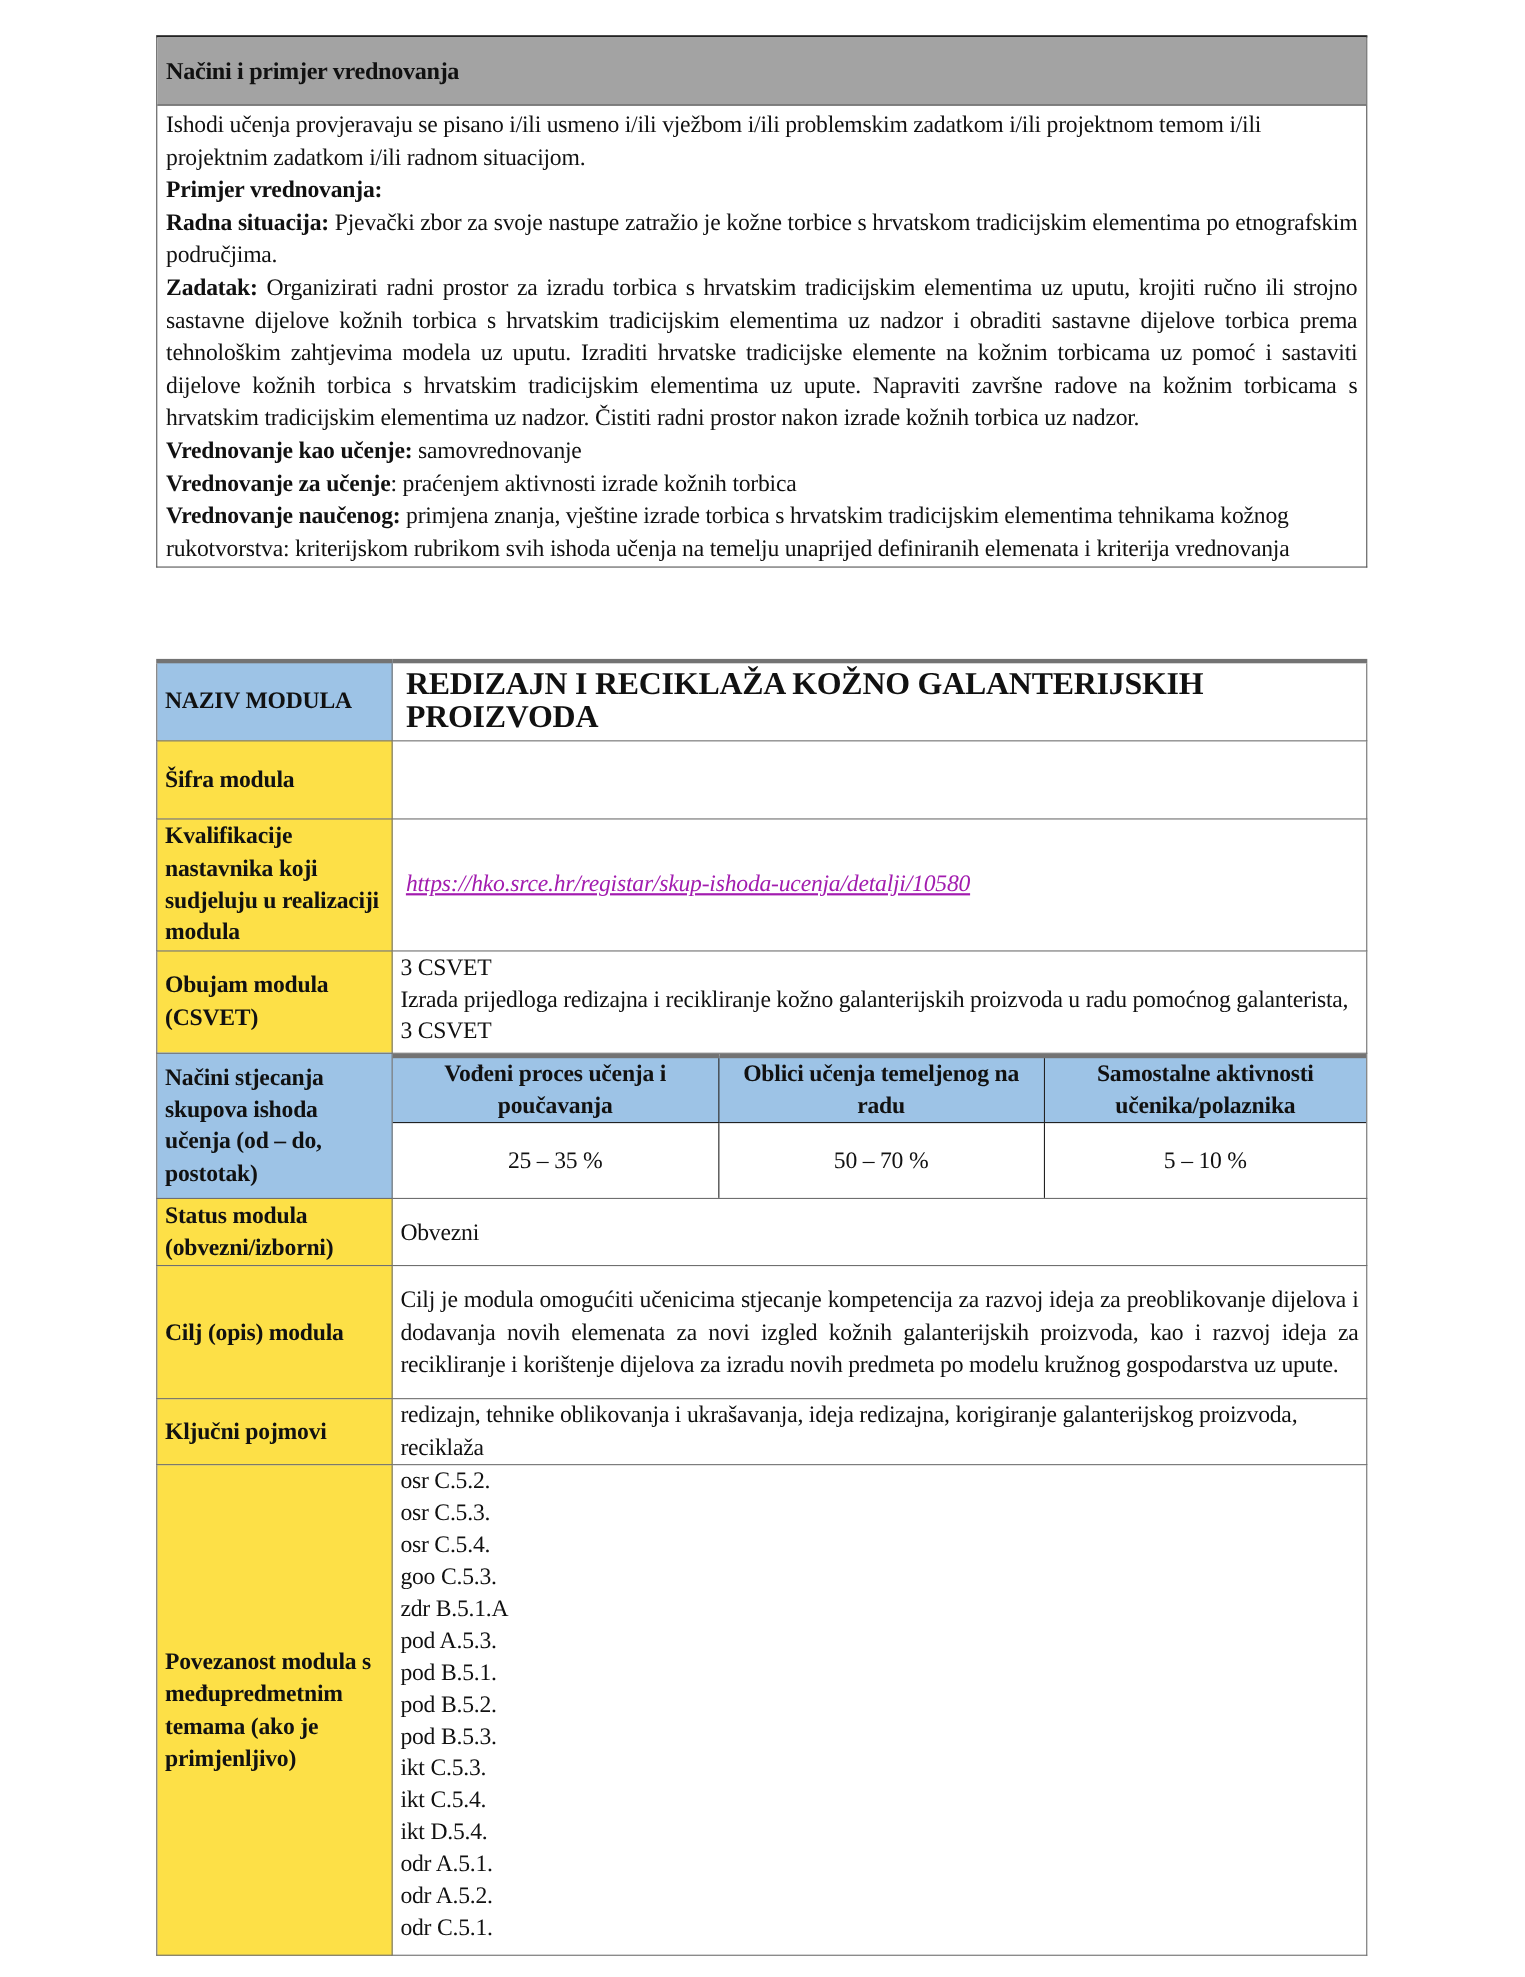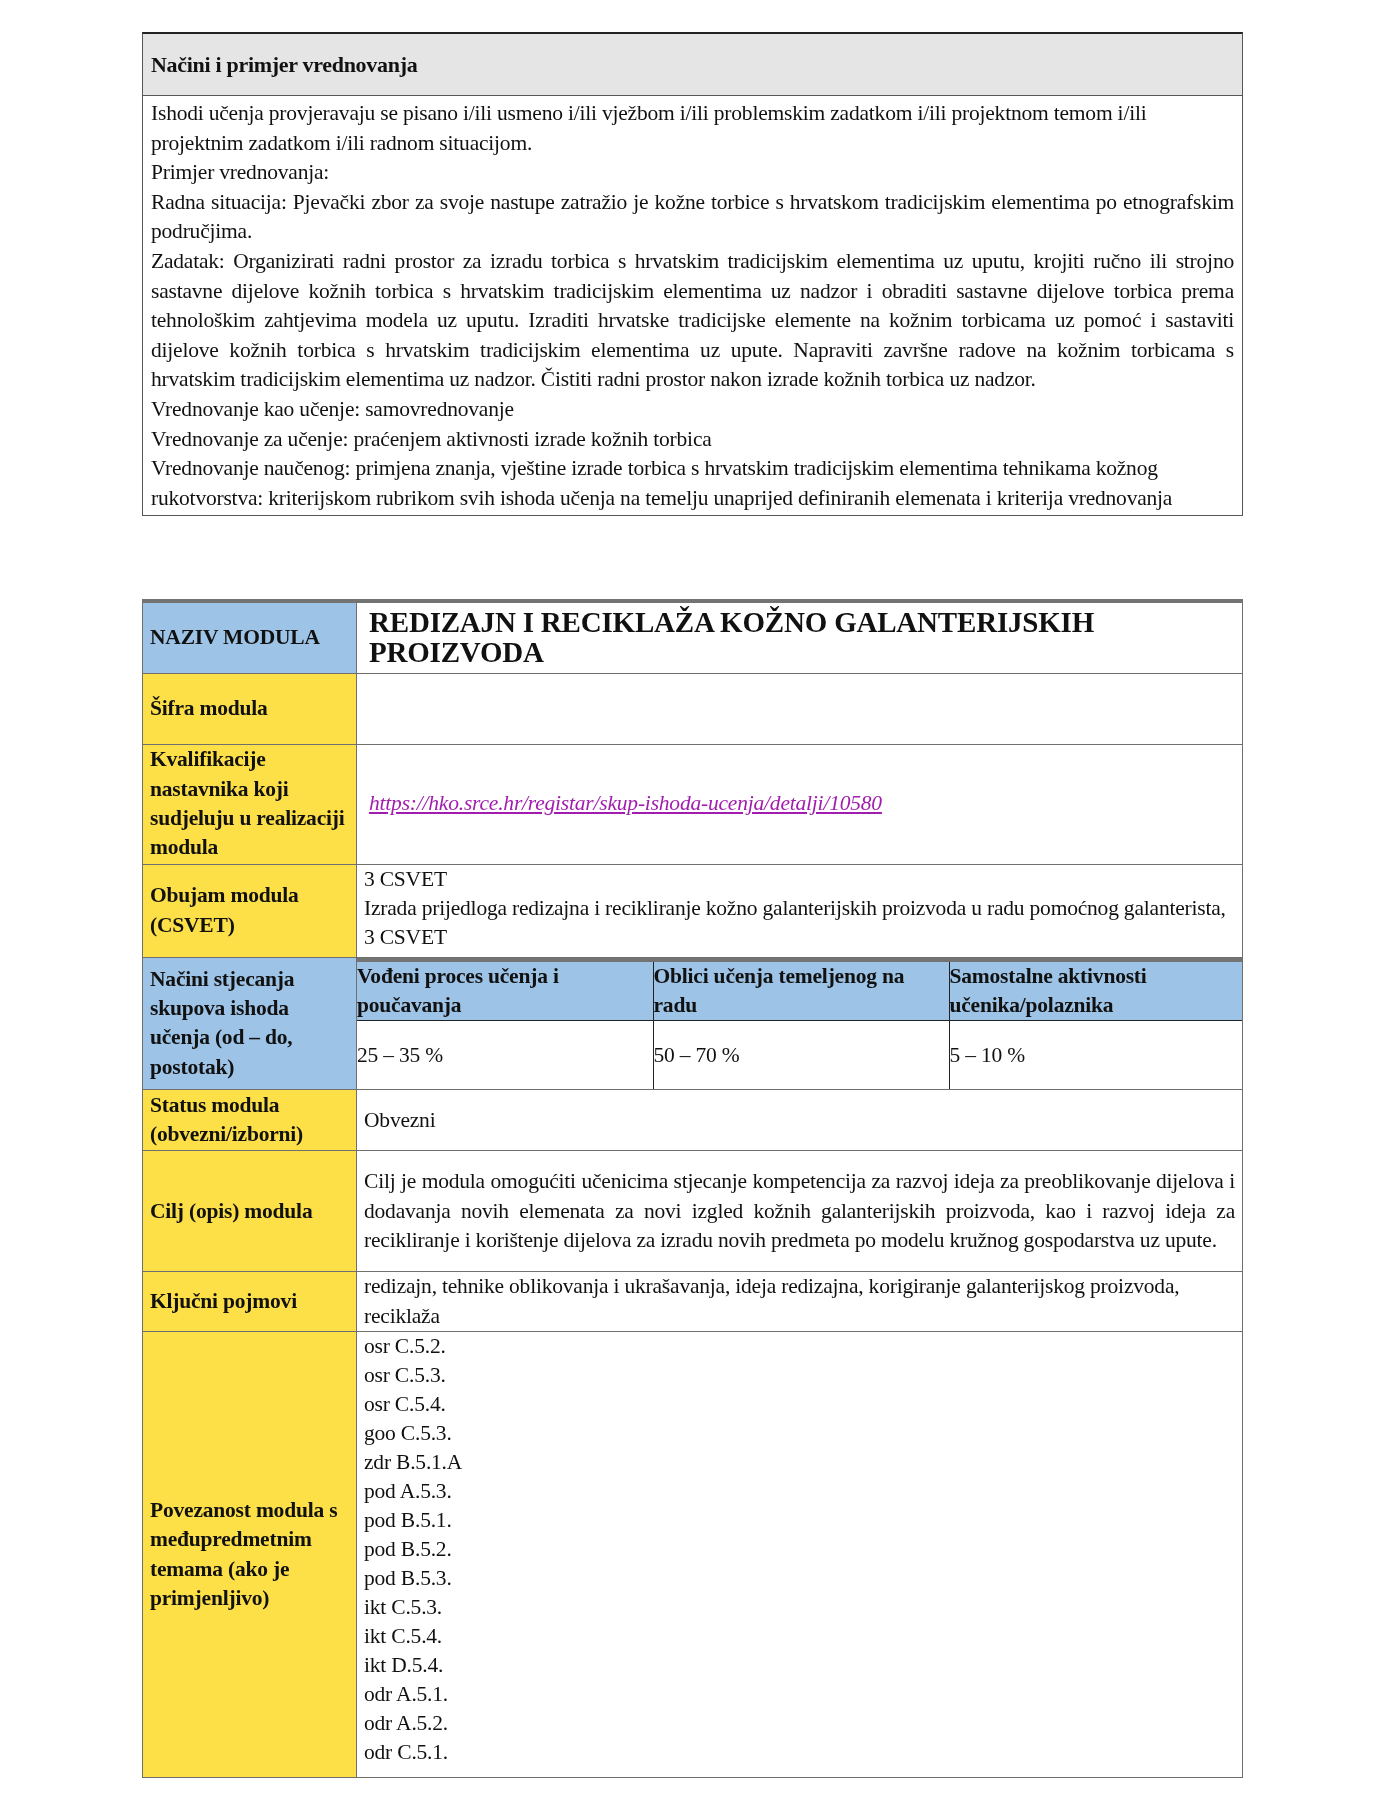--- a/index.html
+++ b/index.html
@@ -1,32 +1,32 @@
 <!DOCTYPE html>
 <html><head>
 <meta charset="utf-8">
 <style>
   html,body{margin:0;padding:0;background:#fff;}
   body{width:1386px;height:1797px;position:relative;font-family:"Liberation Serif","DejaVu Serif",serif;color:#111;}
   .t1{position:absolute;left:142px;top:32px;width:1101px;border:1.5px solid #555;border-top:2px solid #222;box-sizing:border-box;}
-  .t1 .head{height:61px;background:#e5e5e5;border-bottom:1.5px solid #555;display:flex;align-items:center;padding-left:8px;font-weight:bold;font-size:22px;letter-spacing:-0.3px;}
+  .t1 .head{height:61px;background:#a3a3a3;border-bottom:1.5px solid #555;display:flex;align-items:center;padding-left:8px;font-weight:bold;font-size:22px;letter-spacing:-0.3px;}
   .t1 .body{padding:3px 8px 2px 8px;font-size:21.5px;line-height:29.6px;text-align:justify;letter-spacing:-0.2px;}
   .t1 .body p{margin:0;}
   .t1 .nojust{text-align:left;}
-  b{font-weight:normal;margin-top:44px;}
+  b{font-weight:bold;margin-top:44px;}
   .t2{position:absolute;left:142px;top:599px;width:1101px;border-collapse:collapse;table-layout:fixed;font-size:21.5px;letter-spacing:-0.2px;}
   .t2 td{border:1.5px solid #6f6f6f;vertical-align:middle;padding:0 7px;line-height:29.4px;}
   .t2 tr:first-child td{border-top:4px solid #737373;font-family:Liberation Serif, serif;}
   .t2 .lab{background:#fde047;font-weight:bold;padding-left:7px;}
   .t2 .lab.dark{background:#9dc3e6;}
   .title{font-weight:bold;font-size:29px;padding-left:12px !important;margin-left:20px;}
   .link{color:#a21caf;text-decoration:underline;font-style:italic;padding-left:12px !important;}
   .just{text-align:justify;}
   .sub{width:100%;height:100%;border-collapse:collapse;table-layout:fixed;}
-  .sub td{border:0;border-left:1.5px solid #222;padding:0;line-height:29.4px;}
+  .sub td{border:0;border-left:1.5px solid #222;text-align:center;padding:0;line-height:29.4px;}
   .sub td:first-child{border-left:0;}
   .sub .sh td{background:#9dc3e6;font-weight:bold;height:56px;border-bottom:1.5px solid #222;}
   .sub .sv td{height:68px;}
   .mt{list-style:none;margin:0;padding:0;}
   .mt li{line-height:29px;}
 </style>
 </head>
 <body>
 
 <div class="t1">

